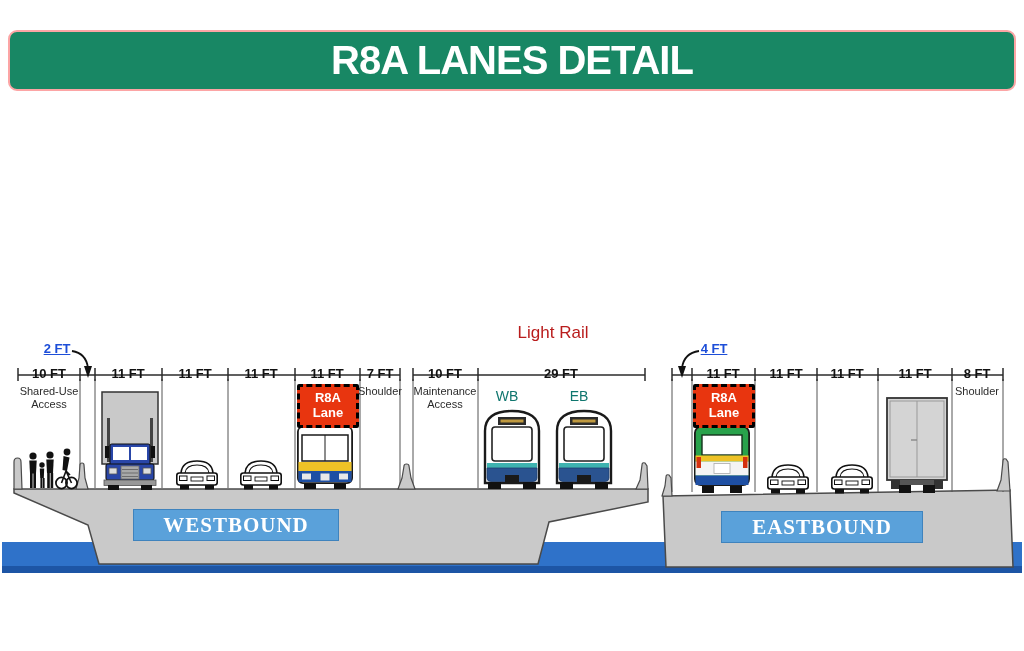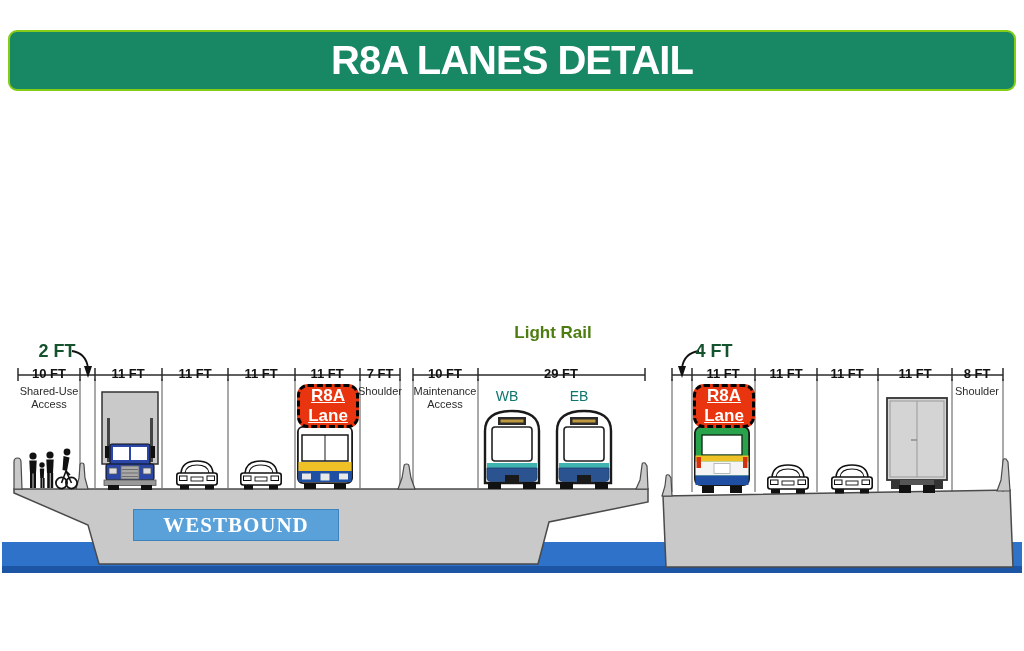--- a/index.html
+++ b/index.html
@@ -1,37 +1,37 @@
 <!DOCTYPE html>
 <html><head>
 <meta charset="utf-8">
 <style>
   html,body{margin:0;padding:0;background:#fff;}
   #stage{position:relative;width:1024px;height:651px;background:#fff;overflow:hidden;
          font-family:"Liberation Sans", sans-serif;}
   
   .hdr{position:absolute;left:8px;top:30px;width:1004px;height:57px;background:#188764;
-       border:2px solid #84cc16;border-radius:9px;display:flex;align-items:center;justify-content:center;}
+       border:2px solid #fca5a5;border-radius:9px;display:flex;align-items:center;justify-content:center;}
   .hdr span{color:#fff;font-weight:bold;font-size:40px;letter-spacing:-1px;}
   
   .stitle{position:absolute;left:16px;top:266px;font-size:30px;font-weight:bold;color:#0d0d0d;letter-spacing:-0.5px;}
-  .lr{position:absolute;left:553px;top:323px;transform:translateX(-50%);font-size:17px;font-weight:bold;color:#4d7c0f;}
+  .lr{position:absolute;left:553px;top:323px;transform:translateX(-50%);font-size:17px;font-weight:normal;color:#b91c1c;}
   
   .wlabel{position:absolute;top:358px;transform:translateX(-50%);font-size:13px;font-weight:bold;
           color:#111;white-space:nowrap;margin-top:8px;}
-  .offlabel{position:absolute;top:341px;transform:translateX(-50%);font-size:18px;font-weight:bold;
-            color:#14532d;white-space:nowrap;}
+  .offlabel{position:absolute;top:341px;transform:translateX(-50%);font-size:13px;font-weight:bold;
+            color:#1d4ed8;white-space:nowrap;text-decoration:underline;}
   
   .llabel{position:absolute;top:385px;transform:translateX(-50%);font-size:11px;color:#2b2b2b;
           text-align:center;line-height:1.2;}
   .tracklabel{position:absolute;top:388px;transform:translateX(-50%);font-size:14px;font-weight:normal;color:#0f766e;}
   
-  .r8a{position:absolute;width:56px;height:38px;background:#e8350f;border:3px dashed #000;border-radius:11px;
+  .r8a{position:absolute;width:56px;height:38px;background:#e8350f;border:3px dashed #000;border-radius:2px;
        display:flex;flex-direction:column;align-items:center;justify-content:center;
-       color:#fff;font-size:17px;font-weight:bold;line-height:1.15;text-decoration:underline;}
+       color:#fff;font-size:13px;font-weight:bold;line-height:1.15;}
   
   .dirbanner{position:absolute;height:30px;background:#5aa1da;border:1px solid #3f83bd;
              display:flex;align-items:center;justify-content:center;color:#fff;font-weight:bold;
              font-size:21px;letter-spacing:1px;font-family:Liberation Serif, serif;}
   svg{position:absolute;left:0;top:0;}
 </style>
 </head>
 <body>
 
 <div id="stage">
@@ -253,14 +253,17 @@
     <span>Lane</span>
   </div>
   <div class="r8a" style="left:693px;top:384px">
     <span>R8A</span>
     <span>Lane</span>
   </div>
 
   <div class="dirbanner" style="left:133px;top:509px;width:204px">
     <span>WESTBOUND</span>
   </div>
+  <div class="dirbanner" style="left:721px;top:511px;width:200px">
+    <span>EASTBOUND</span>
+  </div>
 
 </div>
 
 </body></html>

